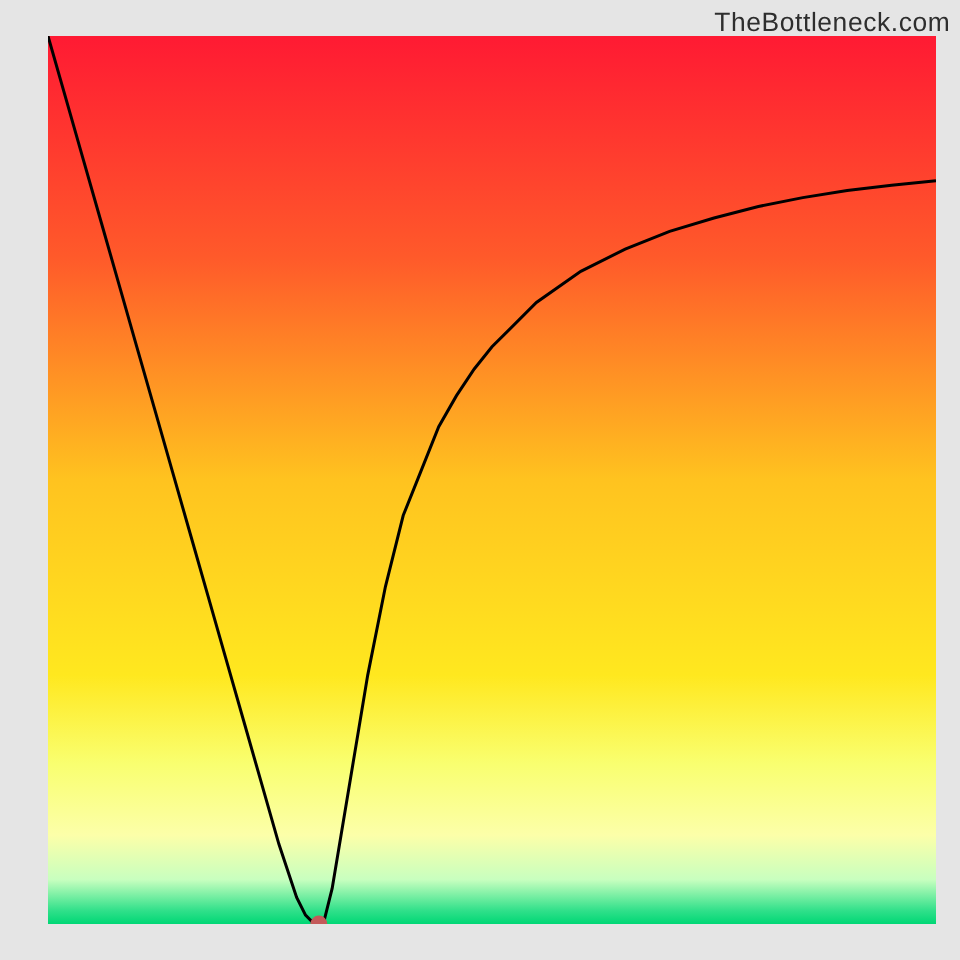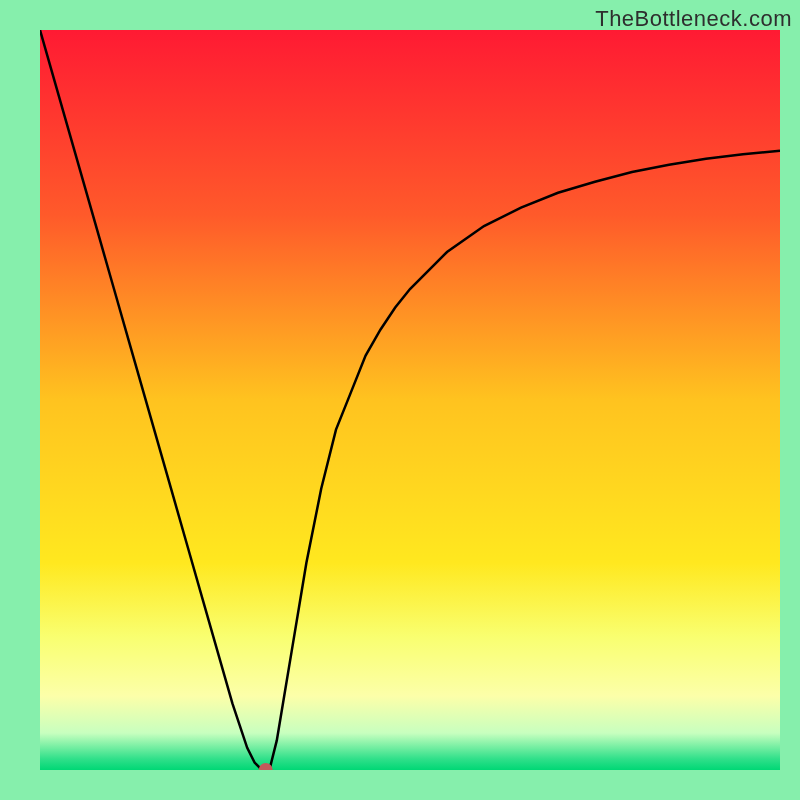--- a/index.html
+++ b/index.html
@@ -1,21 +1,21 @@
 <!DOCTYPE html>
 <html><head>
 <meta charset="utf-8">
 <style>
   * { margin: 0; padding: 0; box-sizing: border-box; }
   html, body { width: 800px; height: 800px; overflow: hidden; background: #000; }
   .container {
     width: 800px;
     height: 800px;
     position: relative;
-    background: #86efac;
+    background: #e5e5e5;
   }
   .watermark {
     position: absolute;
     top: 6px;
     right: 8px;
     font-family: Arial, Helvetica, sans-serif;
     font-size: 22px;
     color: #2e2e2e;
     letter-spacing: 0.5px;
     z-index: 10;

